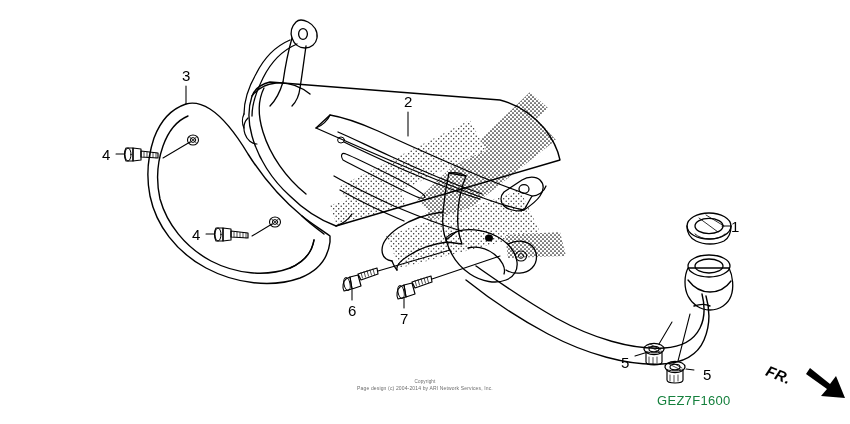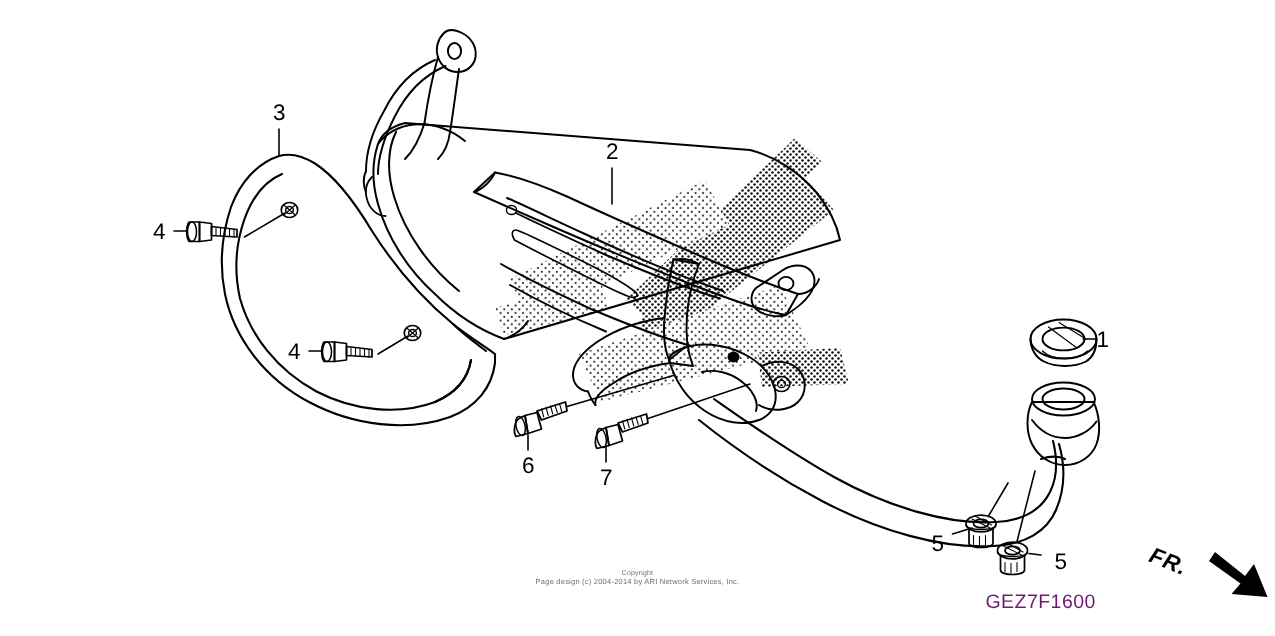--- a/index.html
+++ b/index.html
@@ -28,21 +28,21 @@
     line-height:1;
     letter-spacing:0;
     user-select:none;
   }
   #partnum{
     position:absolute;
     left:657px; top:393px;
     font-family:"Liberation Sans", sans-serif;
     font-size:13px;
     letter-spacing:0.3px;
-    color:#701a75;
+    color:#15803d;
   }
   #copyright{
     position:absolute;
     left:0; top:379px;
     width:850px;
     text-align:center;
     font-family:"Liberation Sans", sans-serif;
     font-size:4.6px;
     line-height:6.2px;
     color:#6d6d6d;

